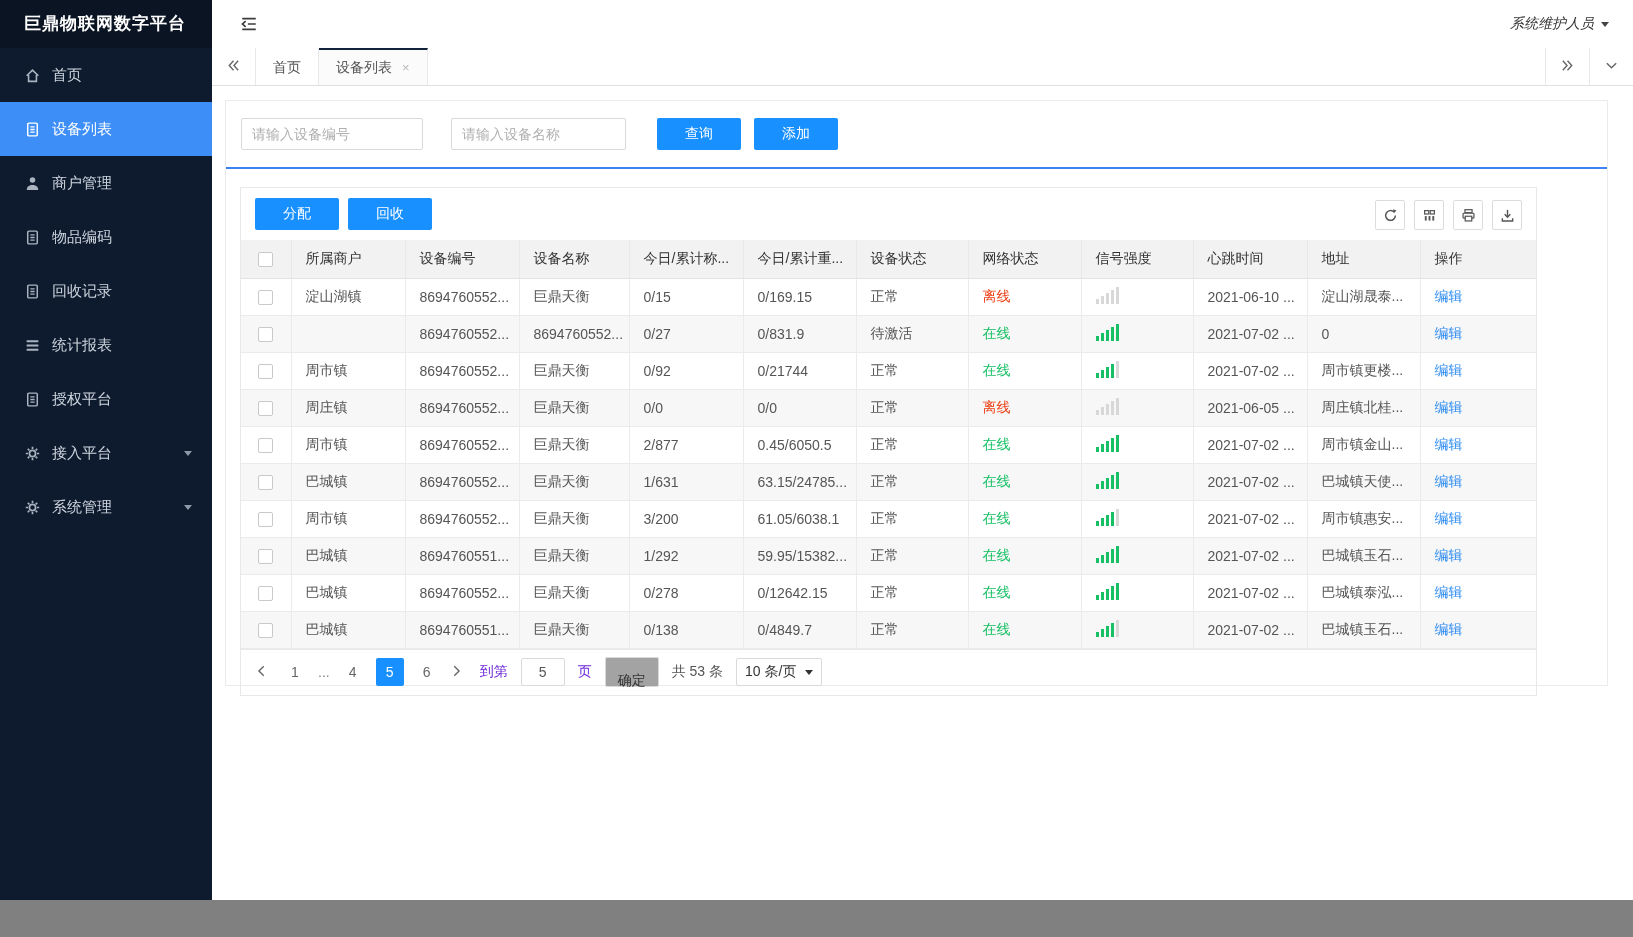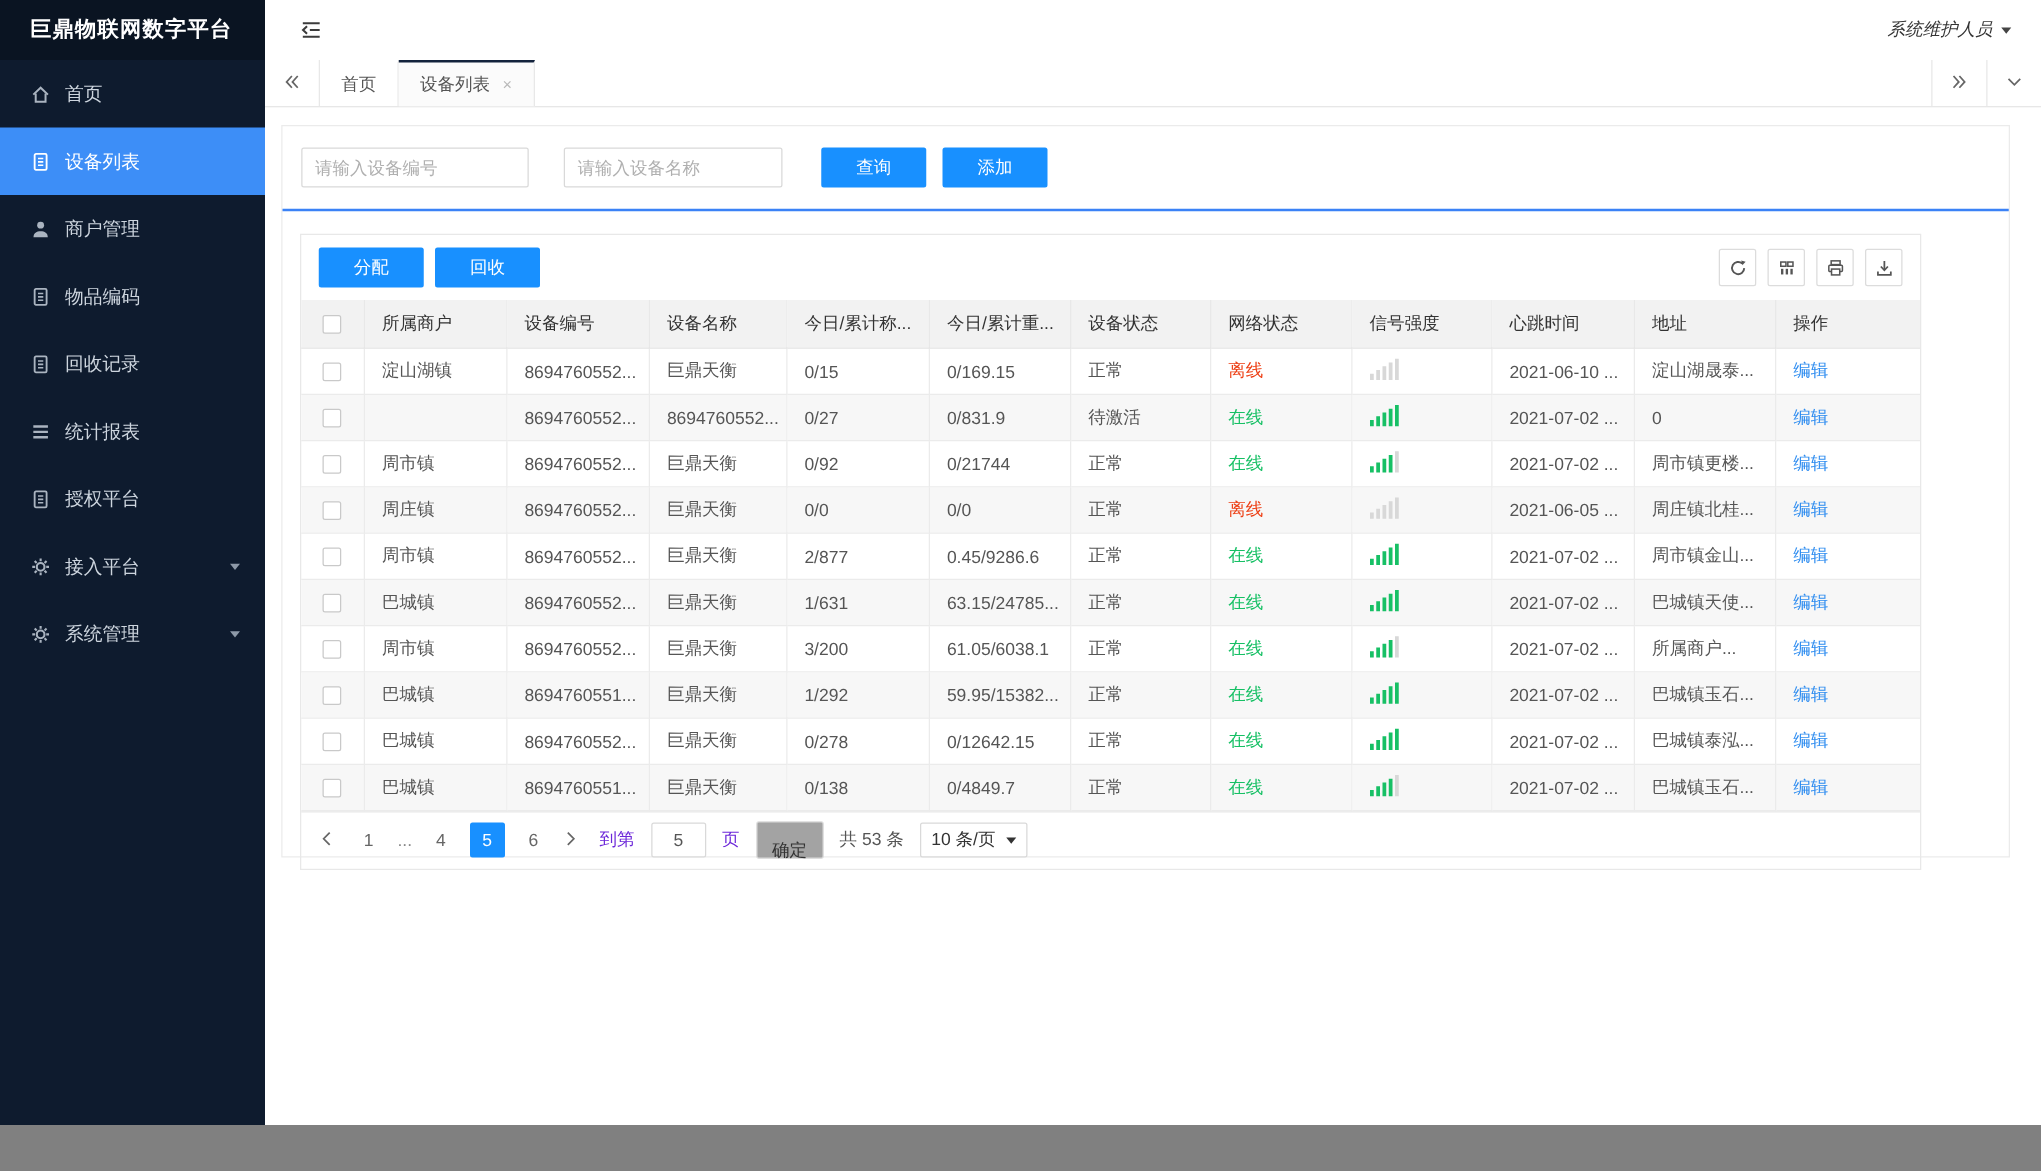--- a/index.html
+++ b/index.html
@@ -46,21 +46,21 @@
   .text-input{height:32px;width:182px;border:1px solid #d9d9d9;border-radius:2px;padding:0 10px;
     font-size:14px;color:#555;outline:none;font-family:inherit;}
   .text-input::placeholder{color:#b0b0b0;}
   .text-input.name{width:175px;margin-left:28px;}
   .btn-primary{height:32px;padding:0 28px;background:var(--accent);color:#fff;border:none;
     border-radius:2px;font-size:14px;cursor:pointer;font-family:inherit;}
   .search-row .btn-primary.q{margin-left:31px;}
   .search-row .btn-primary.a{margin-left:13px;}
 
   .panel{margin:18px 0 0 14px;width:1297px;border:1px solid #e8e8e8;}
-  .panel-toolbar{display:flex;align-items:center;padding:10px 14px;gap:9px;}
+  .panel-toolbar{display:flex;align-items:flex-end;padding:10px 14px;gap:9px;}
   .tool-btns{margin-left:auto;display:flex;gap:9px;}
   .tool-btn{width:30px;height:30px;border:1px solid #dcdcdc;background:#fff;border-radius:2px;
     display:flex;align-items:center;justify-content:center;color:#555;cursor:pointer;padding:0;}
   .tool-btn .icon{width:15px;height:15px;}
 
   table{border-collapse:collapse;width:100%;table-layout:fixed;font-size:14px;color:#555;}
   th{background:#f2f2f2;height:38px;text-align:left;padding:0 8px 0 14px;font-weight:400;color:#333;
     border-bottom:1px solid #e3e3e3;border-right:1px solid #e8e8e8;white-space:nowrap;overflow:hidden;}
   td{height:37px;padding:0 8px 0 14px;border-bottom:1px solid #ebebeb;border-right:1px solid #ebebeb;
     white-space:nowrap;overflow:hidden;}
@@ -392,21 +392,21 @@
                   <td>2021-06-05 ...</td>
                   <td>周庄镇北桂...</td>
                   <td><a class="edit-link">编辑</a></td>
                 </tr>
                 <tr class="">
                   <td class="cb-col"><span class="cb"></span></td>
                   <td>周市镇</td>
                   <td>8694760552...</td>
                   <td>巨鼎天衡</td>
                   <td>2/877</td>
-                  <td>0.45/9286.6</td>
+                  <td>0.45/6050.5</td>
                   <td>正常</td>
                   <td class="t-green">在线</td>
                   <td><span class="signal">
                       <i class="lit" style="height: 5px;"></i>
                       <i class="lit" style="height: 8px;"></i>
                       <i class="lit" style="height: 11px;"></i>
                       <i class="lit" style="height: 14px;"></i>
                       <i class="lit" style="height: 17px;"></i>
                     </span></td>
                   <td>2021-07-02 ...</td>
@@ -443,21 +443,21 @@
                   <td>正常</td>
                   <td class="t-green">在线</td>
                   <td><span class="signal">
                       <i class="lit" style="height: 5px;"></i>
                       <i class="lit" style="height: 8px;"></i>
                       <i class="lit" style="height: 11px;"></i>
                       <i class="lit" style="height: 14px;"></i>
                       <i class="" style="height: 17px;"></i>
                     </span></td>
                   <td>2021-07-02 ...</td>
-                  <td>所属商户...</td>
+                  <td>周市镇惠安...</td>
                   <td><a class="edit-link">编辑</a></td>
                 </tr>
                 <tr class="zebra">
                   <td class="cb-col"><span class="cb"></span></td>
                   <td>巴城镇</td>
                   <td>8694760551...</td>
                   <td>巨鼎天衡</td>
                   <td>1/292</td>
                   <td>59.95/15382...</td>
                   <td>正常</td>

